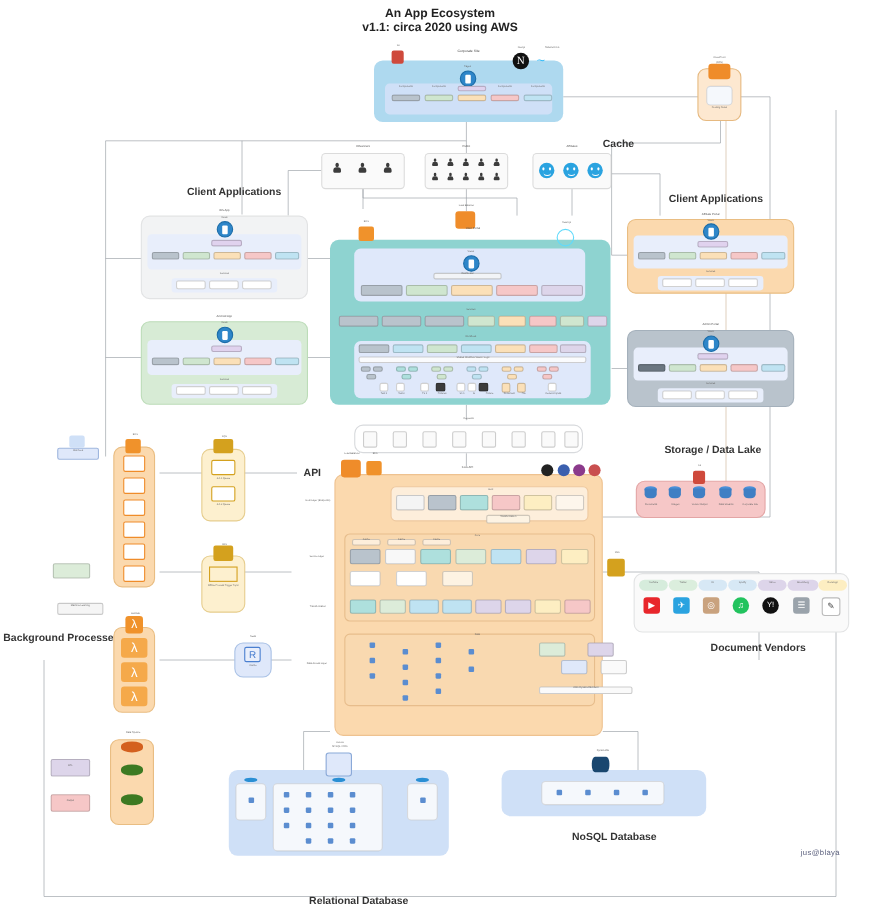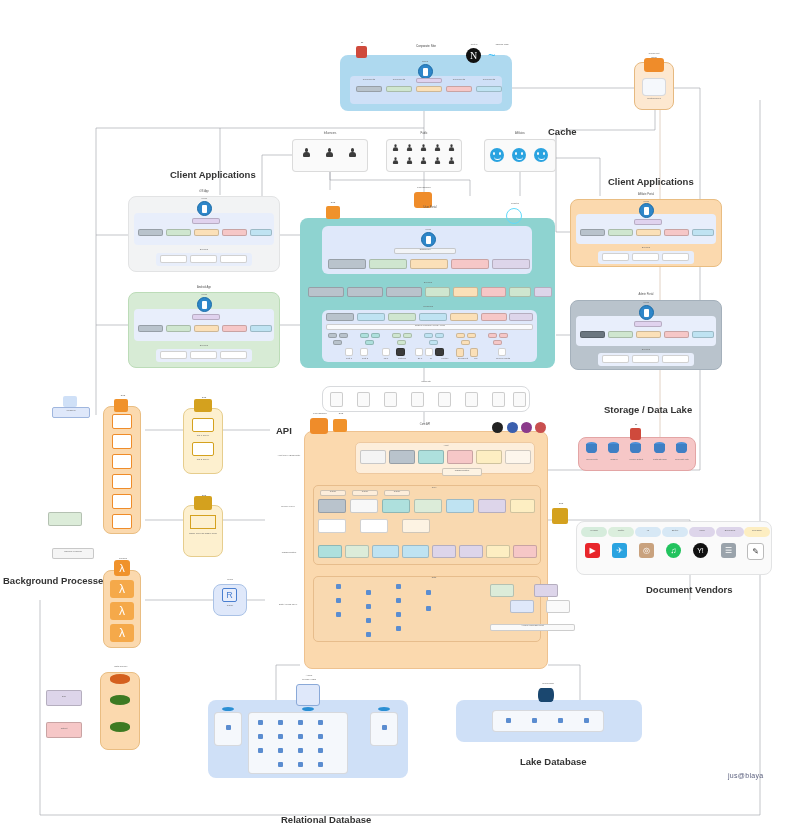--- a/index.html
+++ b/index.html
@@ -36,20 +36,22 @@
   .vend{position:absolute;width:15px;height:15px;border-radius:3px;}
   .dyn{position:absolute;width:16px;height:14px;background:#1a476f;border-radius:3px/6px;}
   .db-cyl{position:absolute;width:12px;height:4px;border-radius:50%;background:#2a8fd4;}
   .srvsq{position:absolute;width:5px;height:5px;background:#5b8dd0;border-radius:1px;}
 </style>
 </head>
 <body>
 
 <div id="canvas">
 
+  <div class="t title" style="left:270px;top:6px;width:260px;">An App Ecosystem</div>
+  <div class="t title" style="left:270px;top:19px;width:260px;">v1.1: circa 2020 using AWS</div>
 
   <svg width="800" height="829">
     <g stroke="#9aa0a6" stroke-width="0.6" fill="none">
 
       <path d="M512,88 L700,88"></path>
       <path d="M700,88 L700,470"></path>
       <path d="M655,110 L655,130 L560,130"></path>
 
       <path d="M424,110 L424,128"></path>
       <path d="M424,128 L424,140"></path>
@@ -585,21 +587,21 @@
     <div class="srvsq" style="left:298px;top:748px;"></div>
     <div class="srvsq" style="left:318px;top:748px;"></div>
   <div class="srvsq" style="left:278px;top:762px;"></div>
     <div class="srvsq" style="left:298px;top:762px;"></div>
     <div class="srvsq" style="left:318px;top:762px;"></div>
   <div class="card" style="left:370px;top:712px;width:28px;height:34px;background:#f5f8fc;"></div>
   <div class="db-cyl" style="left:378px;top:707px;"></div>
   <div class="srvsq" style="left:382px;top:725px;"></div>
 
   <div class="box grp" style="left:456px;top:700px;width:186px;height:42px;background:#cfe0f7;"></div>
-  <div class="t sect" style="left:520px;top:756px;">Lake Database</div>
+  <div class="t sect" style="left:520px;top:756px;">NoSQL Database</div>
   <div class="dyn" style="left:538px;top:688px;"></div>
   <div class="t lbl3" style="left:532px;top:682px;width:32px;">DynamoDB</div>
   <div class="card" style="left:492px;top:710px;width:112px;height:22px;background:#f5f8fc;"></div>
   <div class="srvsq" style="left:506px;top:718px;"></div>
   <div class="srvsq" style="left:532px;top:718px;"></div>
   <div class="srvsq" style="left:558px;top:718px;"></div>
   <div class="srvsq" style="left:584px;top:718px;"></div>
 
   <div class="wm" style="left:728px;top:772px;">jus@blaya</div>
 

